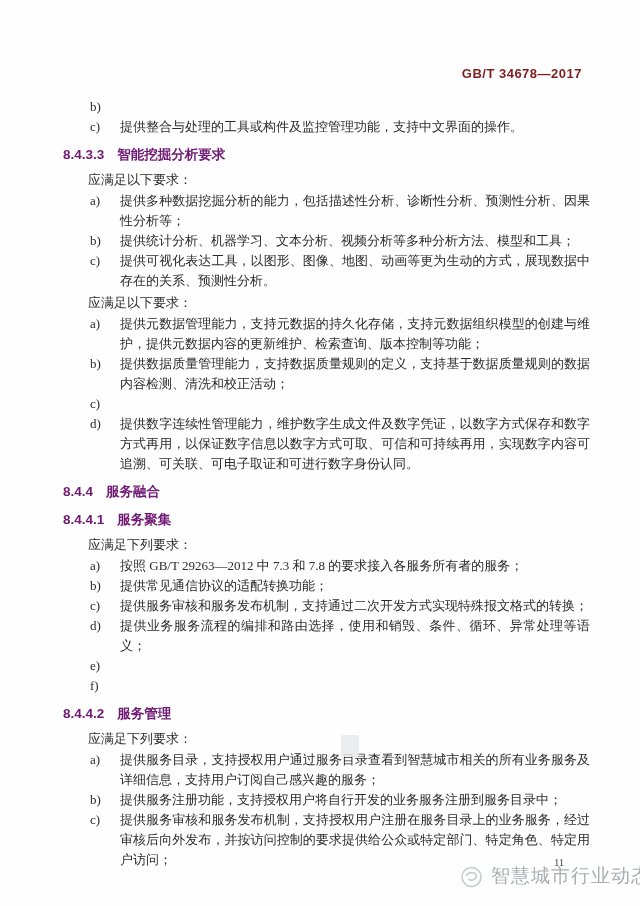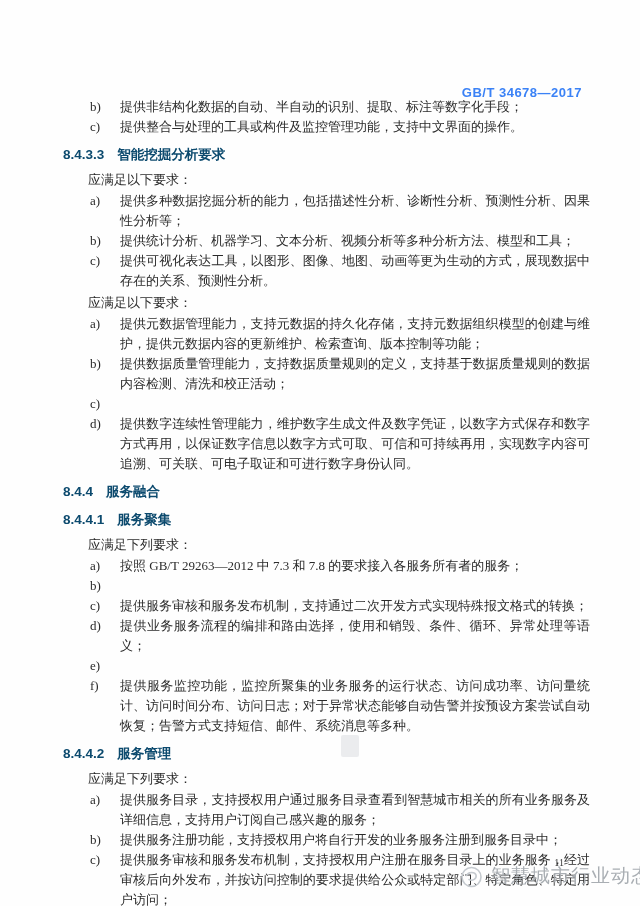--- a/index.html
+++ b/index.html
@@ -6,33 +6,33 @@
   .page{
     position:relative;
     width:640px;height:906px;
     margin:0 auto;
     background:#fefefe;
     overflow:hidden;
     font-family:"Liberation Serif","DejaVu Serif",serif;
     color:#2b2b2b;
   }
   .doc-header{
-    position:absolute;top:85px;right:58px;
+    position:absolute;top:66px;right:58px;
     font-family:"Liberation Sans","DejaVu Sans",sans-serif;
-    font-weight:bold;font-size:13px;color:#3b82f6;
+    font-weight:bold;font-size:13px;color:#7f1d1d;
     letter-spacing:.5px;
   }
   .content{
     position:absolute;left:63px;top:97px;width:527px;
     font-size:13px;line-height:20px;
   }
   .blk-heading{
     display:flex;align-items:flex-start;
     font-family:"Liberation Sans","DejaVu Sans",sans-serif;
-    font-weight:bold;font-size:13.5px;color:#0c4a6e;
+    font-weight:bold;font-size:13.5px;color:#701a75;
     margin:8px 0 5px 0;line-height:20px;
   }
   .blk-heading .h-num{flex:none;margin-right:13px;}
   .blk-para{
     padding-left:25px;margin:2px 0 1px 0;
   }
   .blk-list{margin:0;}
   .li-row{
     display:flex;align-items:flex-start;
     padding-left:27px;
@@ -62,21 +62,20 @@
 <body>
 
 <div class="page">
 
   <div class="doc-header">GB/T 34678—2017</div>
 
   <main class="content" id="doc-content">
       <div class="blk-list">
         <div class="li-row">
           <span class="li-label">b)</span>
-          <span class="li-text">提供非结构化数据的自动、半自动的识别、提取、标注等数字化手段；</span>
         </div>
         <div class="li-row">
           <span class="li-label">c)</span>
           <span class="li-text">提供整合与处理的工具或构件及监控管理功能，支持中文界面的操作。</span>
         </div>
       </div>
       <div class="blk-heading">
         <span class="h-num">8.4.3.3</span>
         <span class="h-title">智能挖掘分析要求</span>
       </div>
@@ -122,35 +121,35 @@
         <span class="h-title">服务聚集</span>
       </div>
       <div class="blk-para">应满足下列要求：</div>
       <div class="blk-list">
         <div class="li-row">
           <span class="li-label">a)</span>
           <span class="li-text">按照 GB/T 29263—2012 中 7.3 和 7.8 的要求接入各服务所有者的服务；</span>
         </div>
         <div class="li-row">
           <span class="li-label">b)</span>
+          <span class="li-text">提供常见通信协议的适配转换功能；</span>
         </div>
         <div class="li-row">
           <span class="li-label">c)</span>
           <span class="li-text">提供服务审核和服务发布机制，支持通过二次开发方式实现特殊报文格式的转换；</span>
         </div>
         <div class="li-row">
           <span class="li-label">d)</span>
           <span class="li-text">提供业务服务流程的编排和路由选择，使用和销毁、条件、循环、异常处理等语义；</span>
         </div>
         <div class="li-row">
           <span class="li-label">e)</span>
         </div>
         <div class="li-row">
           <span class="li-label">f)</span>
-          <span class="li-text">提供服务监控功能，监控所聚集的业务服务的运行状态、访问成功率、访问量统计、访问时间分布、访问日志；对于异常状态能够自动告警并按预设方案尝试自动恢复；告警方式支持短信、邮件、系统消息等多种。</span>
         </div>
       </div>
       <div class="blk-heading">
         <span class="h-num">8.4.4.2</span>
         <span class="h-title">服务管理</span>
       </div>
       <div class="blk-para">应满足下列要求：</div>
       <div class="blk-list">
         <div class="li-row">
           <span class="li-label">a)</span>

